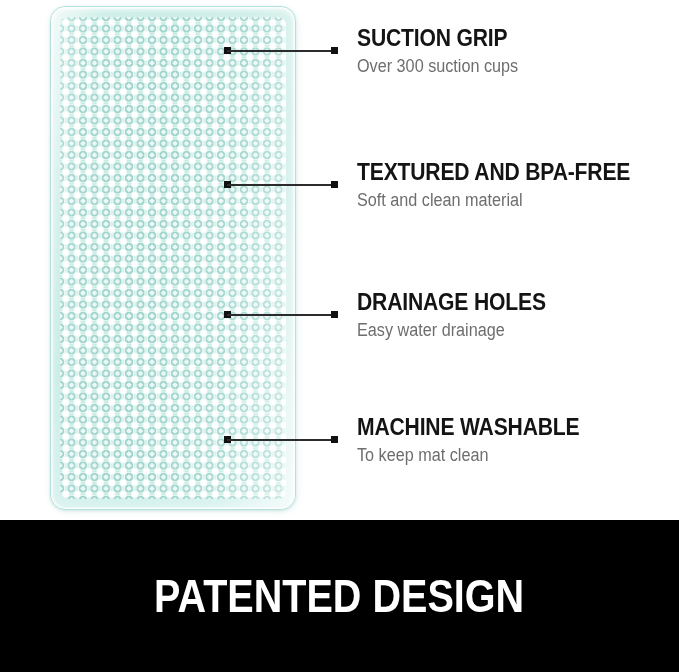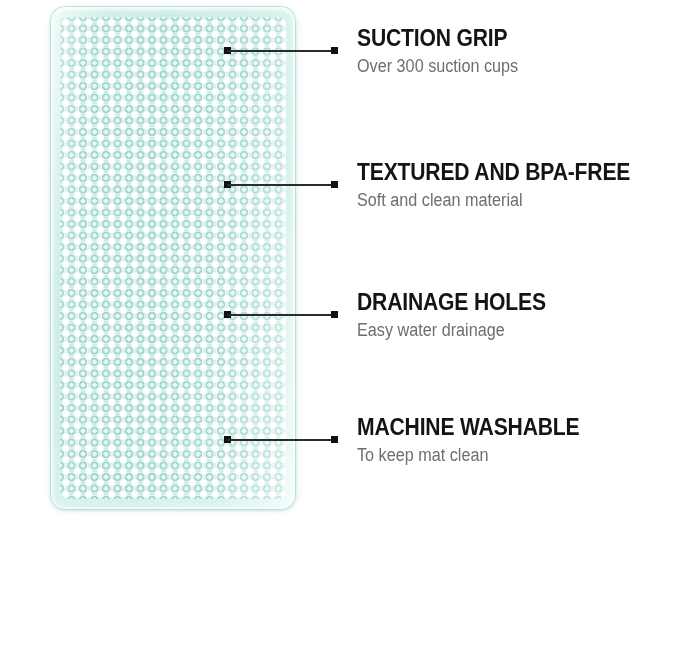--- a/index.html
+++ b/index.html
@@ -244,14 +244,17 @@
       <span class="dot start"></span>
       <span class="rule"></span>
       <span class="dot end"></span>
     </div>
     <div class="callout-text">
       <div class="callout-title">MACHINE WASHABLE</div>
       <div class="callout-sub">To keep mat clean</div>
     </div>
   </div>
 
+  <div class="banner">
+    <div class="banner-text">PATENTED DESIGN</div>
+  </div>
 
 </div>
 
 </body></html>

